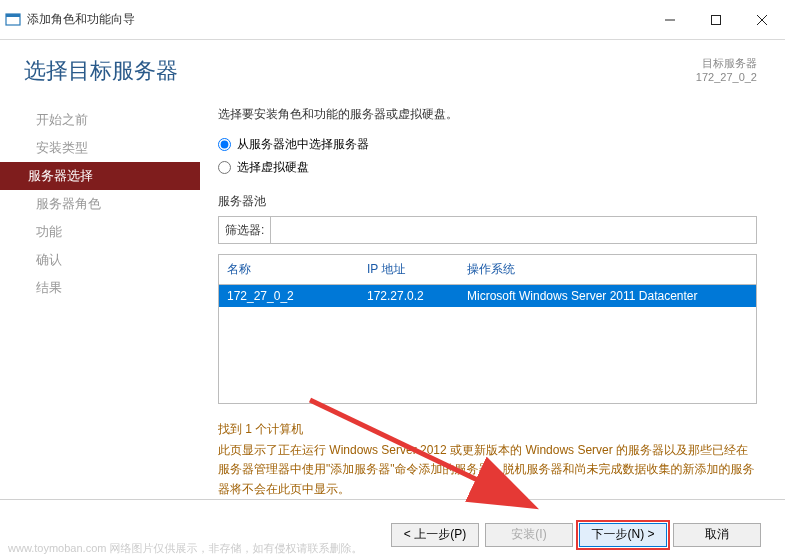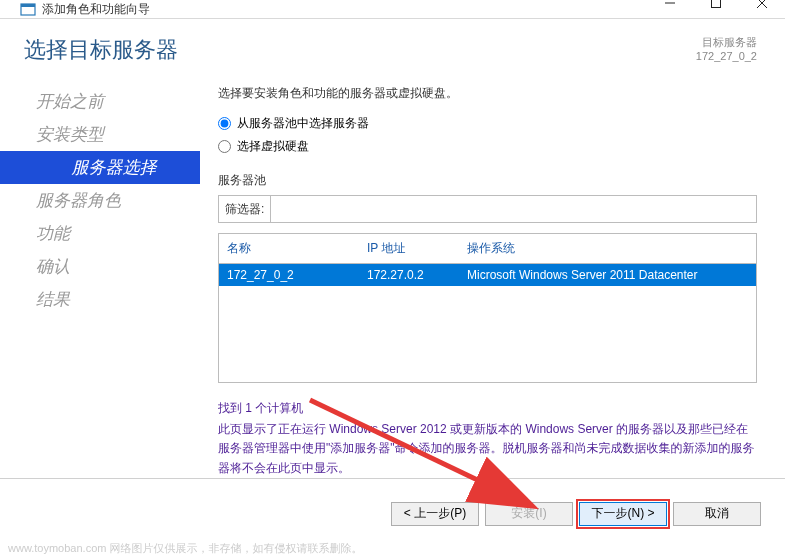--- a/index.html
+++ b/index.html
@@ -7,25 +7,25 @@
       font-family: "Microsoft YaHei", "Segoe UI", sans-serif;
       font-size: 12px;
       background: #fff;
       width: 785px;
       height: 560px;
       display: flex;
       flex-direction: column;
       overflow: hidden;
     }
     .titlebar {
-      height: 19px;
-      display: flex;
-      align-items: flex-end;
+      height: 40px;
+      display: flex;
+      align-items: center;
       border-bottom: 1px solid #d9d9d9;
-      padding-left: 20px;
+      padding-left: 5px;
     }
     .titlebar-icon {
       width: 16px; height: 16px;
       margin-right: 6px;
       display: inline-flex;
       align-items: center;
       justify-content: center;
     }
     .titlebar-title { color: #333; }
     .win-controls { margin-left: auto; display: flex; }
@@ -62,29 +62,27 @@
       display: flex;
       padding: 0 0 0 0;
     }
     .sidebar {
       width: 200px;
       padding: 12px 0 0 0;
     }
     .sidebar-item {
       padding: 5px 0 5px 36px;
       color: #999;
-      font-size: 17px;
+      font-size: 13px;
       cursor: default;
-      font-style: italic;
     }
     .sidebar-item.active {
-      background: #1d4ed8;
+      background: #7f1d1d;
       color: #fff;
       padding-left: 28px;
-      text-align: center;
     }
 
     .right-pane {
       flex: 1;
       padding: 12px 28px 0 18px;
       display: flex;
       flex-direction: column;
     }
     .instruction { color: #333; margin-bottom: 10px; }
     .radio-row { display: flex; align-items: center; margin: 3px 0; }
@@ -124,21 +122,21 @@
     .trow {
       padding: 4px 8px;
       color: #fff;
       background: #0078d7;
       font-size: 12px;
     }
 
     .footer-text {
       margin-top: 16px;
       font-size: 12px;
-      color: #4c1d95;
+      color: #a16207;
       line-height: 1.6;
     }
     .count-line { margin-bottom: 2px; }
 
     .button-bar {
       border-top: 1px solid #d0d0d0;
       height: 48px;
       display: flex;
       align-items: flex-end;
       justify-content: flex-end;

